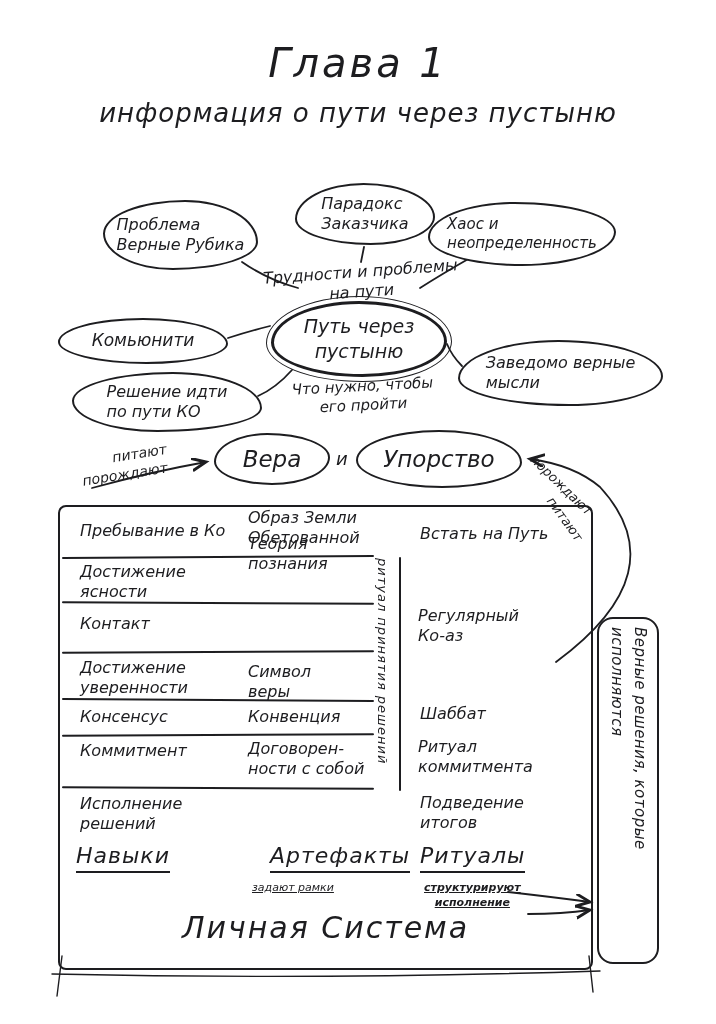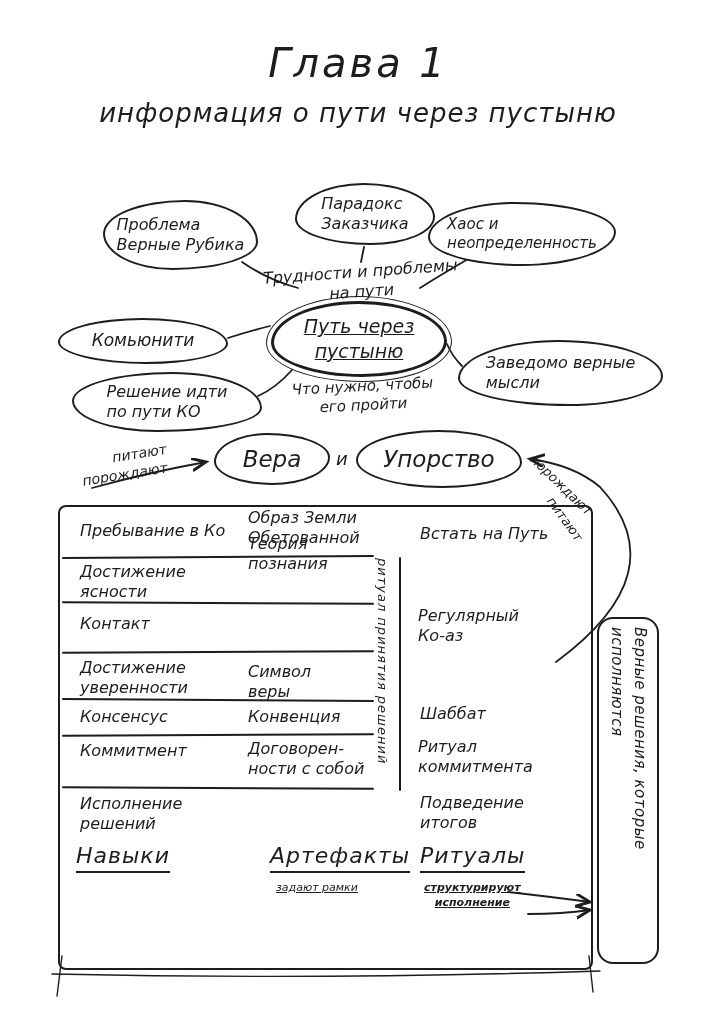--- a/index.html
+++ b/index.html
@@ -22,21 +22,21 @@
     background:var(--bg);
   }
   .r1 { border-radius:49% 51% 46% 54% / 58% 55% 45% 42%; }
   .r2 { border-radius:53% 47% 55% 45% / 48% 60% 40% 52%; }
   .r3 { border-radius:46% 54% 50% 50% / 55% 47% 53% 45%; }
   .r4 { border-radius:50% 50% 48% 52% / 52% 56% 44% 48%; }
 
   .center-node-outer {
     position:absolute; left:266px; top:296px; width:186px; height:86px;
     border:1.6px solid var(--ink); border-radius:50% 50% 48% 52% / 55% 53% 47% 45%;
-    display:flex; align-items:flex-start; justify-content:center; padding:4px;text-decoration:underline;
+    display:flex; align-items:flex-start; justify-content:center; padding:4px;
   }
   .center-node-inner {
     width:100%; height:100%; border:3px solid var(--ink);
     border-radius:50% 50% 48% 52% / 55% 53% 47% 45%;
     display:flex; align-items:center; justify-content:center;
     text-align:center; white-space:pre-line; font-size:19px; line-height:1.3;
   }
 
   .small-label { position:absolute; font-size:16px; text-align:center; white-space:pre-line; line-height:1.25; }
   .feed { position:absolute; font-size:14px; }
@@ -176,23 +176,24 @@
   <div class="cell" style="left:80px; top:794px;">Исполнение
 решений</div>
   <div class="cell" style="left:420px; top:793px;">Подведение
 итогов</div>
 
   <div class="vlabel" style="left:376px; top:558px; height:236px;">ритуал принятия решений</div>
   <div class="vline" style="left:399px; top:557px; height:234px;"></div>
 
   <div class="colhead" style="left:76px; top:843px;">Навыки</div>
   <div class="colhead" style="left:234px; top:843px;margin-left:36px;">Артефакты</div>
-  <div class="colsub" style="left:252px; top:880px;margin-left:24px;">задают рамки</div>
+  <div class="colsub" style="left:252px; top:880px;">задают рамки</div>
   <div class="colhead" style="left:420px; top:843px;">Ритуалы</div>
   <div class="colsub" style="left:424px; top:880px;font-weight:bold;">структурируют
 исполнение</div>
 
+  <div class="boxtitle">Личная Система</div>
 
   <div class="sidebox">
     <div class="sidetext">Верные решения, которые исполняются</div>
   </div>
 
 </div>
 
 </body></html>

